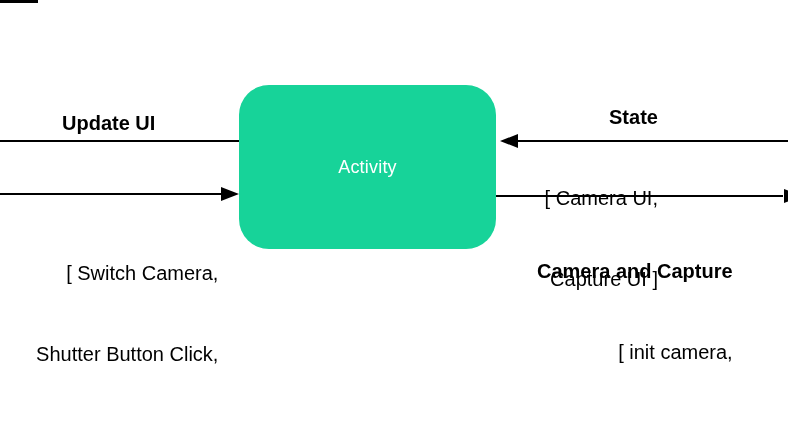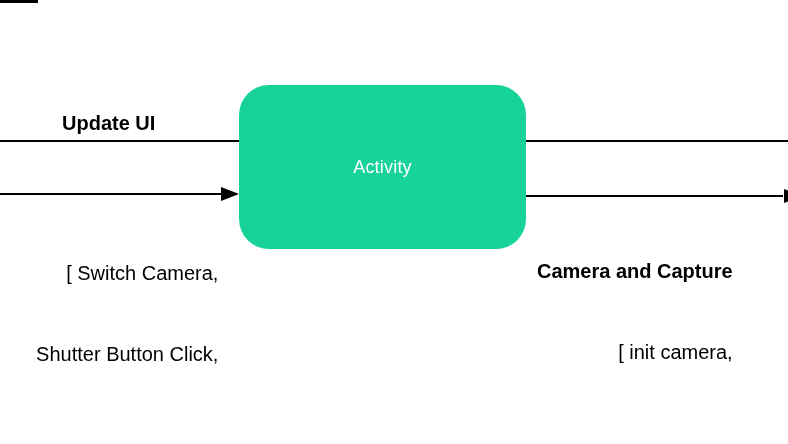--- a/index.html
+++ b/index.html
@@ -21,21 +21,21 @@
   
   .crop-bar {
     left: 0; top: 0;
     width: 38px; height: 3px;
     background: #000000;
   }
 
   
   .activity-box {
     left: 239px; top: 85px;
-    width: 287px; height: 164px;
+    width: 257px; height: 164px;
     background: var(--box-fill, #17d399);
     border-radius: 30px;
     display: flex;
     align-items: center;
     justify-content: center;
   }
   .activity-label {
     color: #ffffff;
     font-size: 18px;
     letter-spacing: 0.2px;
@@ -110,20 +110,25 @@
   <div class="abs lbl-update-ui">Update UI</div>
 
   <div class="abs tblock lbl-actions">
     <div>[ Switch Camera,</div>
     <div>  Shutter Button Click,</div>
     
     
     
   </div>
 
+  <div class="abs tblock lbl-state">
+    <div class="bold">State</div>
+    <div>[ Camera UI,</div>
+    <div>  Capture UI ]</div>
+  </div>
 
   <div class="abs tblock lbl-cameraops">
     <div class="bold">Camera and Capture</div>
     <div>[ init camera,</div>
     
     
     
     
     
   </div>

